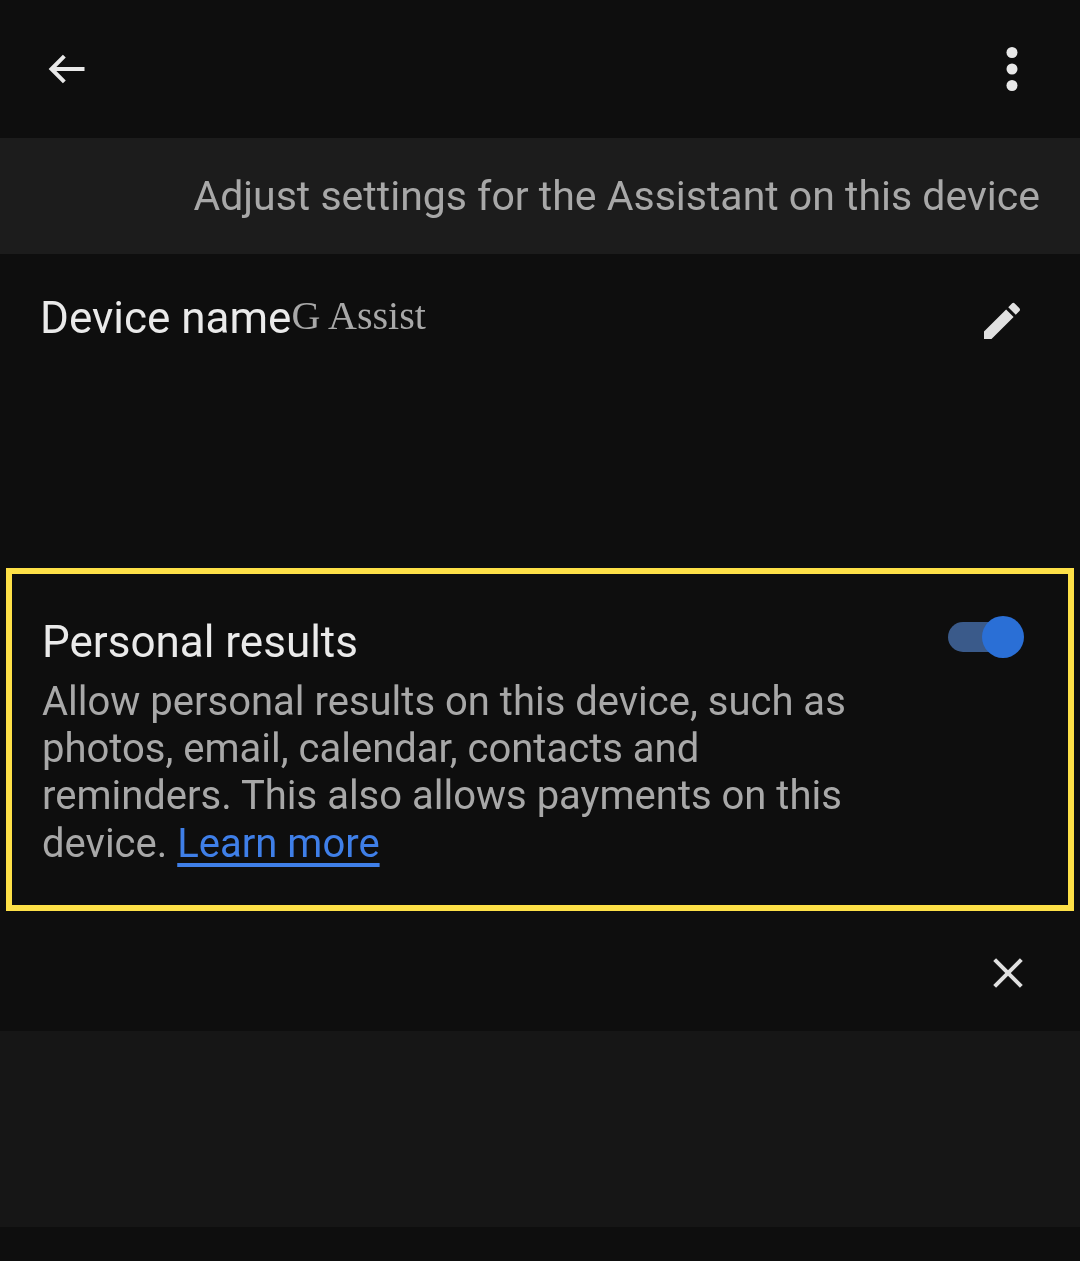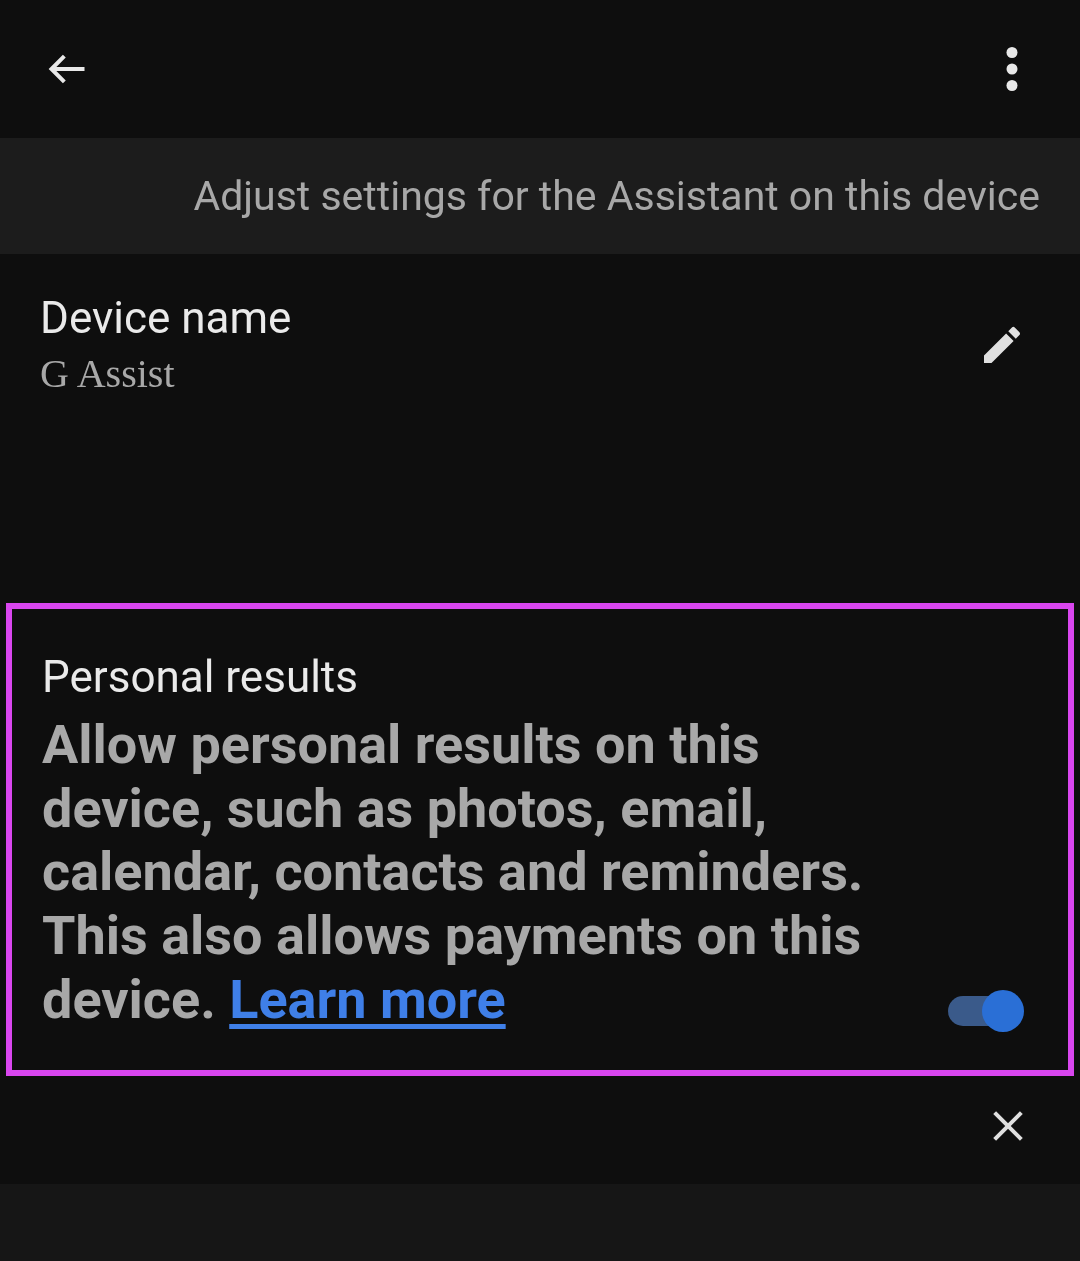--- a/index.html
+++ b/index.html
@@ -49,21 +49,20 @@
     }
     .device-name-section {
       padding: 38px 40px 48px 40px;
       display: flex;
       align-items: center;
       justify-content: space-between;
       background-color: #0e0e0e;
     }
     .device-name-text {
       display: flex;
-      flex-direction: column;
     }
     .device-name-label {
       font-size: 44px;
       color: #eaeaea;
       font-weight: 400;
       margin-bottom: 6px;
     }
     .device-name-value {
       font-size: 40px;
       color: #a8a8a8;
@@ -77,42 +76,42 @@
       align-items: center;
       justify-content: center;
       cursor: pointer;
       margin-right: 10px;
     }
     .spacer {
       height: 158px;
       background-color: #0e0e0e;
     }
     .highlighted-section {
-      border: 6px solid #d946ef;
-      margin: 0 6px;
+      border: 6px solid #fde047;
+      margin: 12px 6px;
       padding: 42px 30px 38px 30px;
       display: flex;
-      align-items: flex-end;
+      align-items: flex-start;
       justify-content: space-between;
       background-color: #0e0e0e;
     }
     .personal-results-text {
       flex: 1;
       padding-right: 60px;
     }
     .personal-results-title {
       font-size: 44px;
       color: #eaeaea;
       font-weight: 400;
       margin-bottom: 10px;
     }
     .personal-results-desc {
-      font-size: 54px;
+      font-size: 40px;
       color: #a8a8a8;
-      font-weight: 700;
+      font-weight: 400;
       line-height: 1.18;
     }
     .learn-more-link {
       color: #3f7fe8;
       text-decoration: underline;
       text-underline-offset: 6px;
       cursor: pointer;
     }
     .toggle-switch {
       position: relative;

